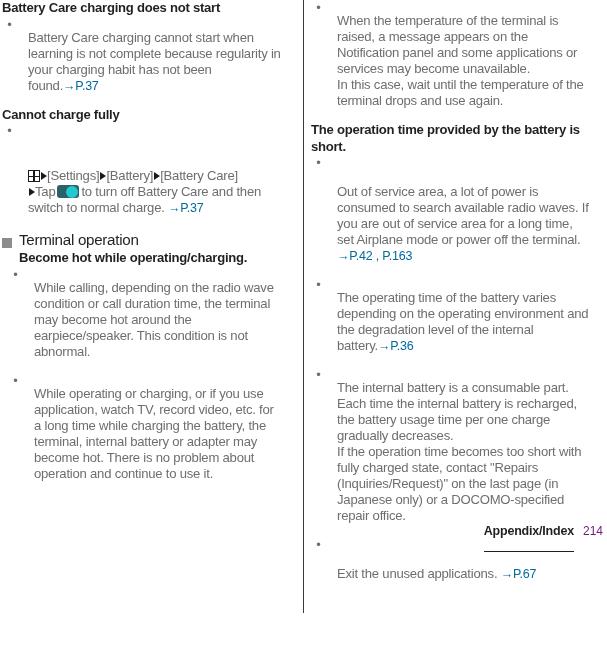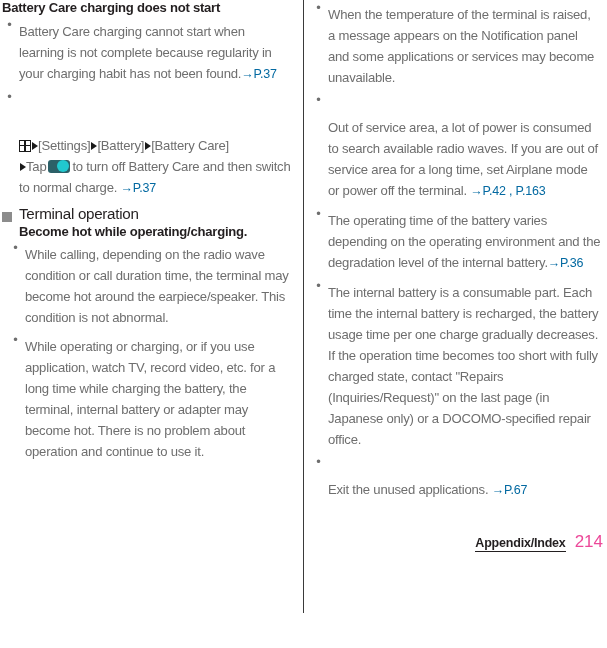--- a/index.html
+++ b/index.html
@@ -91,24 +91,24 @@
     width: 11px;
     font-size: 13px;
     line-height: 16.6px;
     color: #6e6e6e;
     text-align: center;
     margin-left: 2px;
   }
   .bullet-body {
     flex: 1 1 auto;
     font-size: 13.1px;
-    line-height: 21px;
+    line-height: 16px;
     letter-spacing: -0.22px;
     color: #6e6e6e;
-    margin: 4px;
+    margin: 13px;
   }
   .arrow {
     font-size: 12.5px;
     color: #0369a1;
   }
   
   .icon-grid {
     display: inline-block;
     width: 12px;
     height: 12px;
@@ -174,26 +174,26 @@
     display: flex;
     align-items: baseline;
     gap: 9px;
   }
   .footer-tab {
     color: #231f20;
     font-weight: bold;
     font-size: 12.5px;
     letter-spacing: -0.2px;
     border-bottom: 1.6px solid #231f20;
-    padding-bottom: 1px;
+    padding-bottom: 13px;
     line-height: 14px;
   }
   .footer-page {
-    color: #ec4899;
-    font-size: 17px;
+    color: #701a75;
+    font-size: 12px;
     line-height: 14px;
   }
 </style>
 </head>
 <body>
 
 <div class="page">
 
   <div class="divider"></div>
 
@@ -201,20 +201,21 @@
 
     <div class="col col-left">
 
       <div class="h-sub">Battery Care charging does not start</div>
 
       <div class="bullet-item">
         <div class="bullet-dot">•</div>
         <div class="bullet-body"><span>Battery Care charging cannot start when learning is not complete because regularity in your charging habit has not been found.</span><span class="arrow">→P.37</span></div>
       </div>
 
+      <div class="h-sub">Cannot charge fully</div>
 
       <div class="bullet-item">
         <div class="bullet-dot">•</div>
         <div class="bullet-body">
           <br>
           <br>
           <span class="icon-grid"></span><span class="icon-tri"></span><span>[Settings]</span><span class="icon-tri"></span><span>[Battery]</span><span class="icon-tri"></span><span>[Battery Care]</span><br>
           <span class="icon-tri"></span><span>Tap</span><span class="icon-toggle"></span><span>to turn off Battery Care and then switch to normal charge.</span>
           <span class="arrow">→P.37</span>
         </div>
@@ -238,23 +239,25 @@
       </div>
 
     </div>
 
     <div class="col col-right">
 
       <div class="bullet-item">
         <div class="bullet-dot">•</div>
         <div class="bullet-body">
           <span>When the temperature of the terminal is raised, a message appears on the Notification panel and some applications or services may become unavailable.</span><br>
-        </div>
-      </div>
-
+          <span>In this case, wait until the temperature of the terminal drops and use again.</span>
+        </div>
+      </div>
+
+      <div class="h-sub">The operation time provided by the battery is short.</div>
 
       <div class="bullet-item">
         <div class="bullet-dot">•</div>
         <div class="bullet-body">
           <br>
           <span>Out of service area, a lot of power is consumed to search available radio waves. If you are out of service area for a long time, set Airplane mode or power off the terminal.</span>
           <span class="arrow">→P.42 , P.163</span>
         </div>
       </div>
 

